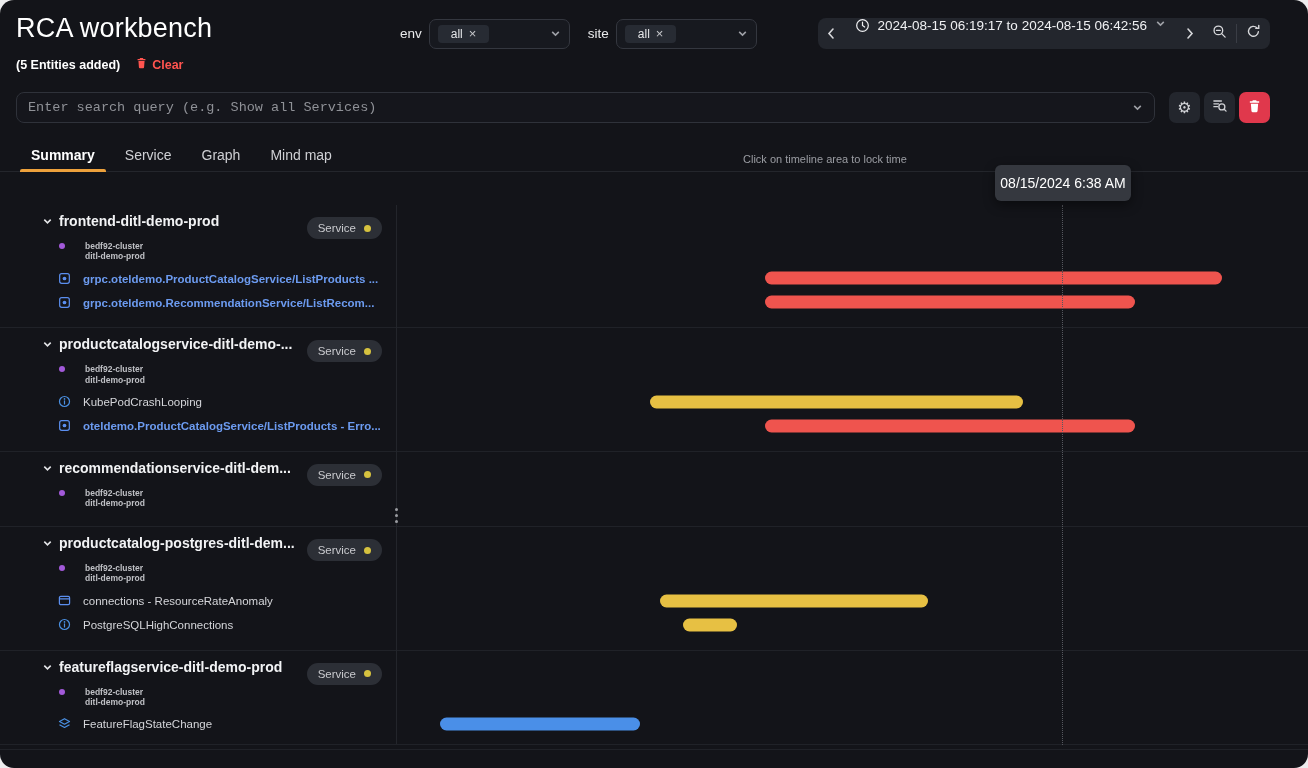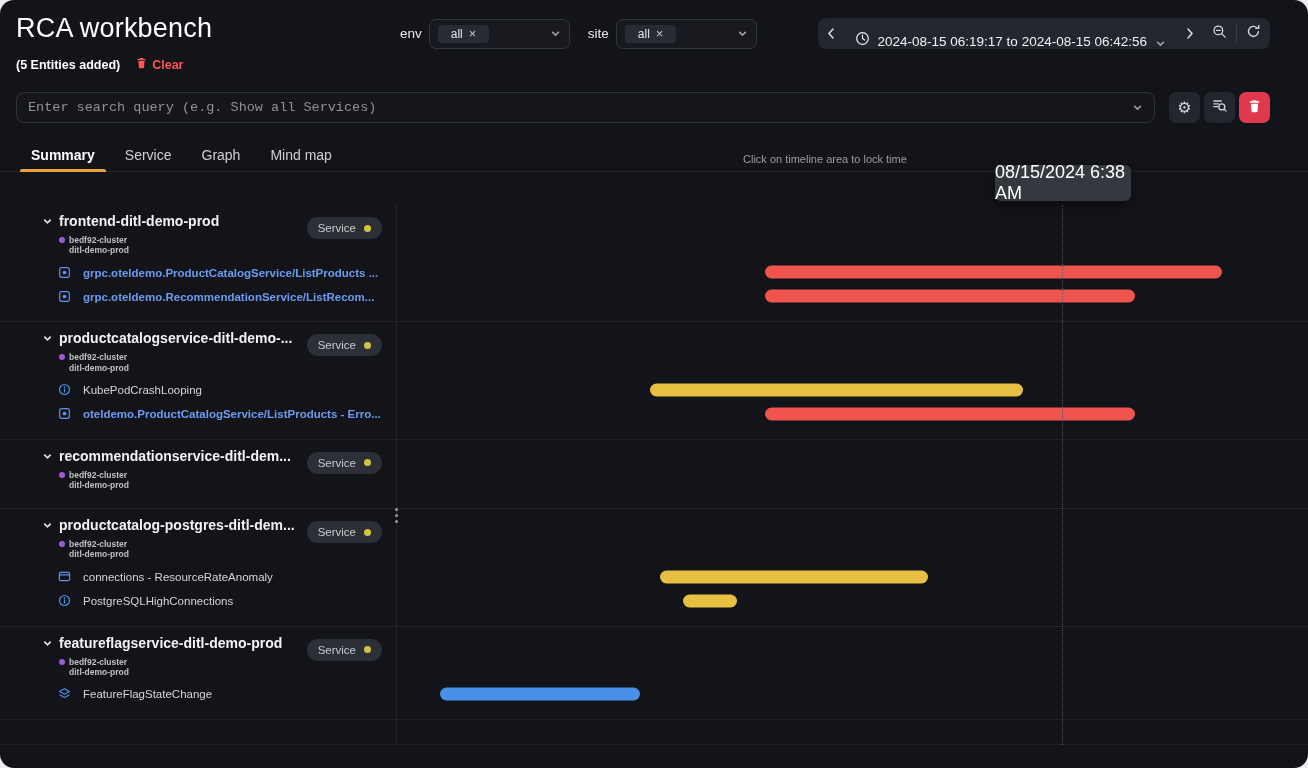--- a/index.html
+++ b/index.html
@@ -15,57 +15,57 @@
   .top-controls{position:absolute;top:18px;left:400px;right:38px;display:flex;align-items:center}
   .filter-label{font-size:13.5px;color:#e9eaec;margin-right:7px}
   .filter-label.site{margin-left:18px}
   .dropdown{display:flex;align-items:center;justify-content:space-between;width:141px;height:30px;background:#17191f;border:1px solid #34373f;border-radius:7px;padding:0 8px;cursor:pointer}
   .chip{display:flex;align-items:center;gap:6px;background:#272b33;border-radius:4px;padding:2px 13px;font-size:12px;color:#e4e5e8}
   .chip-x{font-size:13px;line-height:1;color:#c7c8cc;cursor:pointer}
   .caret{display:flex;align-items:center;color:#9ea0a6}
 
   .timepicker{margin-left:auto;display:flex;align-items:center;height:31px;background:#23262d;border-radius:8px;overflow:hidden;color:#e9eaec}
   .tp-seg{display:flex;align-items:center;justify-content:center;height:100%;padding:0 9px;cursor:pointer;color:#d6d7da}
-  .tp-main{display:flex;align-items:flex-end;gap:8px;padding:0 11px;font-size:13.5px;color:#f0f1f3;white-space:nowrap}
+  .tp-main{display:flex;align-items:flex-start;gap:8px;padding:0 11px;font-size:13.5px;color:#f0f1f3;white-space:nowrap}
   .tp-divider{width:1px;height:19px;background:#3a3d45}
 
   
   .search-row{position:absolute;top:92px;left:16px;right:38px;display:flex;align-items:center}
   .search-box{flex:1;height:31px;background:#15161c;border:1px solid #2f323a;border-radius:8px;display:flex;align-items:center;padding:0 11px;gap:8px}
   .search-box input{flex:1;background:transparent;border:0;outline:0;color:#cfd0d4;font-size:13.5px;font-family:Liberation Mono, monospace}
   .search-box input::placeholder{color:#8f9197}
   .icon-btn{width:31px;height:31px;margin-left:4px;border-radius:7px;background:#23262d;display:flex;align-items:center;justify-content:center;color:#d0d1d5;cursor:pointer;flex:0 0 auto}
   .icon-btn.first{margin-left:14px}
   .icon-btn.danger{background:#e0384c;color:#ffffff}
   .gear-glyph{font-size:16px;line-height:1;color:#d0d1d5}
 
   
   .tabs{position:absolute;top:139px;left:0;right:0;height:33px;border-bottom:1px solid #24262c;display:flex;align-items:stretch;padding-left:16px}
   .tab{padding:0 15px;font-size:14px;color:#cfd0d4;display:flex;align-items:center;position:relative;cursor:pointer}
   .tab.active{color:#ffffff;font-weight:600}
   .tab.active::after{content:"";position:absolute;left:4px;right:4px;bottom:-1px;height:3px;background:#eda13c;border-radius:2px 2px 0 0}
   .lock-hint{position:absolute;top:153px;left:743px;font-size:11px;color:#9b9da3;z-index:2}
-  .locked-tooltip{position:absolute;top:165px;left:995px;width:136px;height:36px;background:#35383f;border-radius:6px;display:flex;align-items:center;justify-content:center;font-size:18px;color:#ffffff;box-shadow:0 4px 12px rgba(0,0,0,.45);z-index:6}
+  .locked-tooltip{position:absolute;top:165px;left:995px;width:136px;height:36px;background:#35383f;border-radius:6px;display:flex;align-items:center;justify-content:center;font-size:14px;color:#ffffff;box-shadow:0 4px 12px rgba(0,0,0,.45);z-index:6}
 
   
   .tl-header{position:absolute;top:172px;left:0;right:0;height:33px;background:#17191f;border-bottom:1px solid #202228;display:flex;align-items:center}
   .sort{display:flex;align-items:center;gap:6px;padding-left:31px;font-size:11px;color:#b4b5ba;cursor:pointer}
   .ticks{position:absolute;left:396px;width:874px;top:0;height:100%}
   .tick{position:absolute;top:50%;transform:translate(-50%,-50%);font-size:11px;color:#c3c4c9;white-space:nowrap}
 
   
   .content{position:absolute;top:205px;left:0;right:0;bottom:0;overflow:hidden}
   .group{border-bottom:1px solid #202228;padding:8px 0 13px}
   .row{display:flex}
   .row-left{width:396px;padding-left:16px;flex:0 0 auto}
   .row-right{flex:1;margin-right:38px;position:relative}
   .entity-head{position:relative;display:flex;align-items:flex-start;padding-left:26px;margin-bottom:5px;width:100%}
   .chev{margin-top:3px;margin-right:6px;cursor:pointer;display:flex}
   .entity-name{font-size:14px;font-weight:700;color:#f2f3f5;max-width:235px;white-space:nowrap;overflow:hidden;cursor:pointer}
-  .cluster{display:flex;gap:4px;margin-top:6px}
+  .cluster{display:flex;gap:20px;margin-top:12px}
   .dot{border-radius:50%}
   .dot.purple{width:6px;height:6px;background:#a259d9;margin-top:2px;flex:0 0 auto}
   .cluster-lines{font-size:8.5px;color:#bfc0c5;line-height:1.2;font-weight:600}
   .badge{position:absolute;right:14px;top:4px;display:flex;align-items:center;gap:8px;background:#2c2f36;border-radius:999px;padding:5px 11px;font-size:11.5px;color:#c9cace}
   .badge-dot{width:7px;height:7px;background:#d6c23f}
 
   .item-row{height:24px;align-items:center}
   .item-left{display:flex;align-items:flex-end;gap:12px;padding-left:58px}
   .item-left .icon{display:flex;flex:0 0 auto}
   .item-label{font-size:11.5px;color:#d4d5d9;white-space:nowrap;overflow:hidden}

